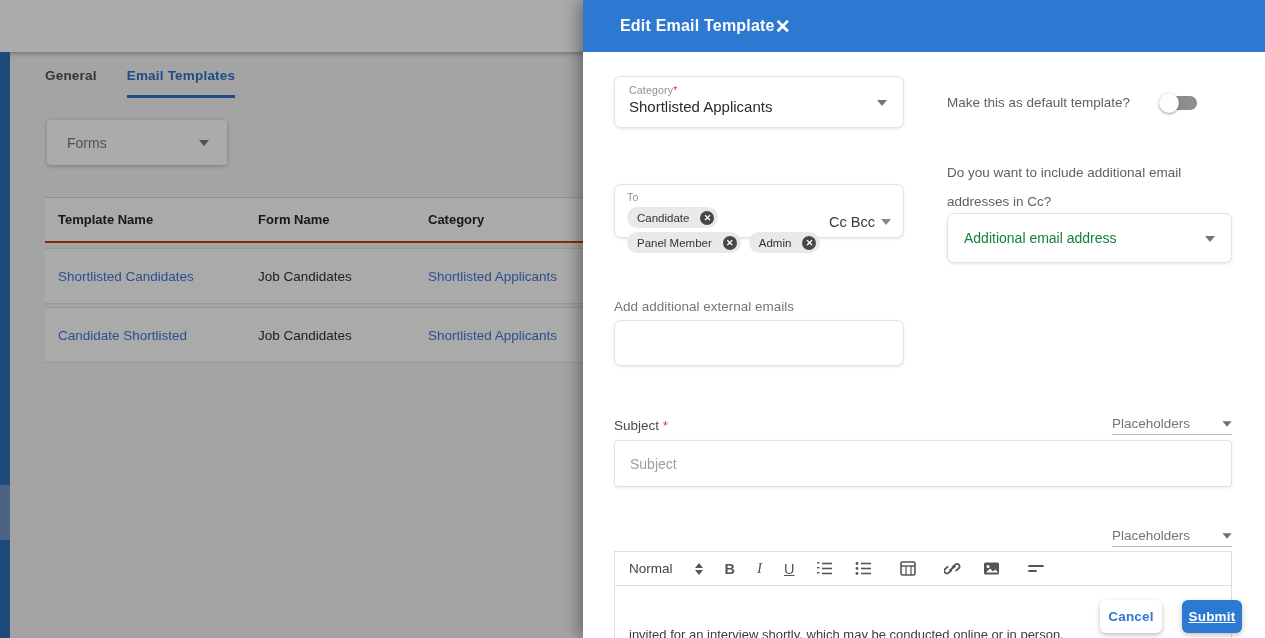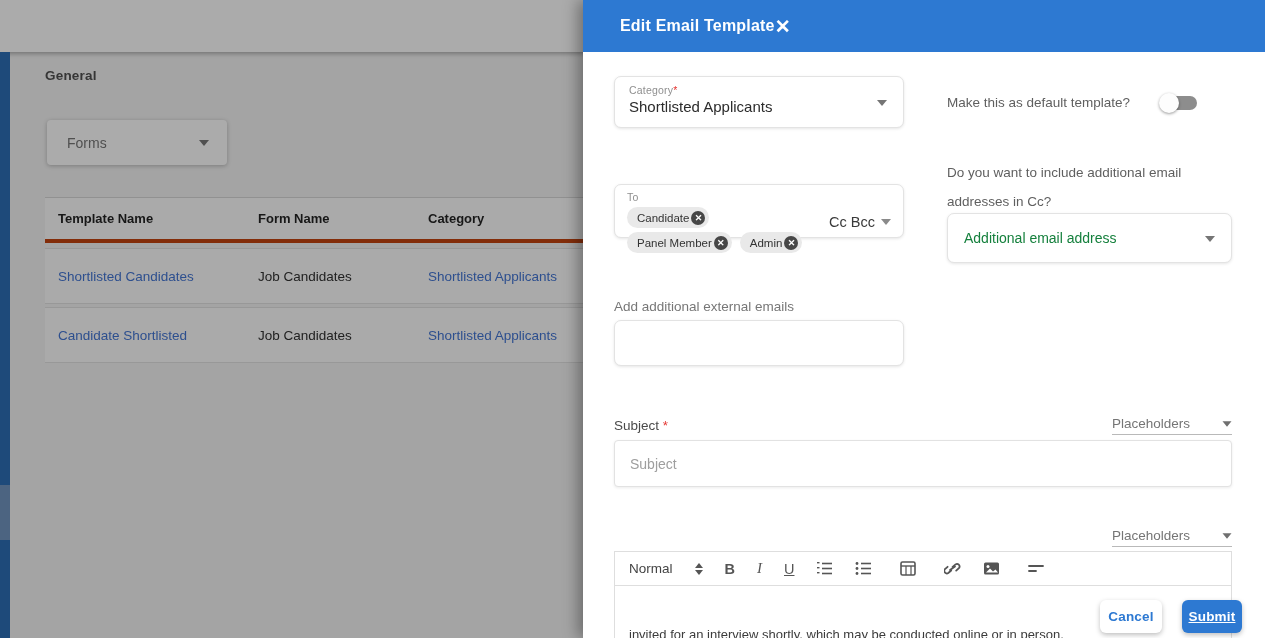--- a/index.html
+++ b/index.html
@@ -23,21 +23,21 @@
   .forms-card { position:absolute; left:47px; top:120px; width:180px; height:45px; background:#fff;
                 border-radius:4px; box-shadow:0 1px 4px rgba(0,0,0,0.25); display:flex;
                 align-items:center; justify-content:space-between; padding:0 18px 0 20px; cursor:pointer; }
   .forms-label { font-size:14px; color:#757575; }
   .caret { width:0; height:0; border-left:5px solid transparent; border-right:5px solid transparent;
            border-top:6px solid #757575; }
 
   .table-card { position:absolute; left:45px; top:197px; width:990px; }
   .trow { display:grid; grid-template-columns:200px 170px 1fr; align-items:center; padding-left:13px;
           background:#fdfdfd; }
-  .thead-row { height:46px; border-top:1px solid #d8d8d8; border-bottom:4px solid #c2410c; margin-bottom:5px; }
+  .thead-row { height:46px; border-top:1px solid #d8d8d8; border-bottom:2px solid #c2410c; margin-bottom:5px; }
   .thead-row .cell { font-size:13px; font-weight:bold; color:#1f1f1f; }
   .data-row { height:56px; border-top:1px solid #e2e2e2; border-bottom:1px solid #e2e2e2; margin-bottom:3px; }
   .cell { font-size:13.5px; color:#2e2e2e; }
   .cell.link { color:#4174d4; cursor:pointer; }
 
   .overlay { position:absolute; inset:0; background:rgba(10,10,10,0.34); z-index:5; }
 
   
   .modal { position:absolute; left:583px; top:0; width:682px; height:638px; background:#ffffff; z-index:10;
            box-shadow:-5px 0 14px rgba(0,0,0,0.35); }
@@ -60,21 +60,21 @@
   .toggle { position:absolute; left:576px; top:93px; width:38px; height:20px; cursor:pointer; }
   .toggle .track { position:absolute; left:8px; top:3px; width:30px; height:14px; border-radius:7px; background:#8d8d8d; }
   .toggle .thumb { position:absolute; left:0; top:0; width:20px; height:20px; border-radius:50%; background:#fdfdfd;
                    box-shadow:0 1px 3px rgba(0,0,0,0.4); }
 
   .cc-question { position:absolute; left:364px; top:158px; width:280px; font-size:13.5px; color:#5f5f5f;
                  line-height:29px; }
 
   .to-card { left:31px; top:184px; width:290px; height:54px; padding:6px 12px; }
   .chip-row { display:flex; gap:8px; margin-top:4px; }
-  .chip { display:inline-flex; align-items:center; gap:2px; background:#e9e9e9; border-radius:12px;
+  .chip { display:inline-flex; align-items:center; gap:11px; background:#e9e9e9; border-radius:12px;
           height:21px; padding:0 4px 0 10px; font-size:11.5px; color:#333; cursor:default; }
   .chip-x { width:14px; height:14px; border-radius:50%; background:#474747; color:#fff; font-size:9px;
             display:flex; align-items:center; justify-content:center; font-weight:bold; cursor:pointer; }
   .ccbcc { position:absolute; right:12px; top:29px; font-size:14.5px; color:#3a3a3a; display:flex;
            align-items:center; gap:6px; cursor:pointer; }
   .ccbcc .caret { border-top-color:#8a8a8a; }
 
   .addemail-card { left:364px; top:213px; width:285px; height:50px; display:flex; align-items:center;
                    padding:0 16px; cursor:pointer; }
   .addemail-card .ph { font-size:14px; color:#15803d; }
@@ -127,20 +127,21 @@
 <div id="app">
 
   <div class="page">
     <div class="topbar"></div>
     <div class="navstrip">
       <div class="navstrip-active"></div>
     </div>
 
     <div class="tabs">
       <div class="tab">General</div>
+      <div class="tab active">Email Templates</div>
     </div>
 
     <div class="forms-card">
       <span class="forms-label">Forms</span>
       <span class="caret"></span>
     </div>
 
     <div class="table-card">
       <div class="trow thead-row">
         <div class="cell">Template Name</div>

